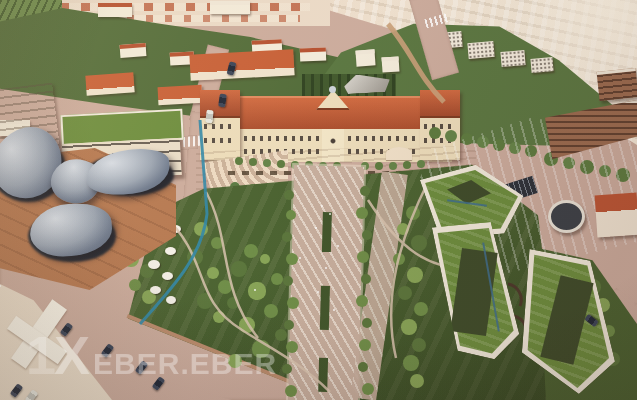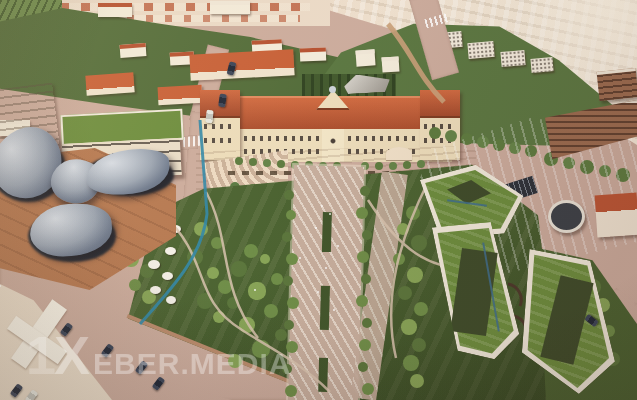--- a/index.html
+++ b/index.html
@@ -354,16 +354,16 @@
   <div class="abs car white" style="left:206px;top:110px;transform:rotate(6deg);"></div>
   <div class="abs car" style="left:228px;top:62px;transform:rotate(14deg);"></div>
   <div class="abs car" style="left:588px;top:314px;transform:rotate(-52deg);"></div>
 
   <div class="abs light"></div>
   <div class="abs vignette"></div>
 
   <div class="abs watermark">
     <span class="wm-prefix">1</span>
     <span class="wm-x">X</span>
-    <span class="wm-text">EBER.MEDIA</span>
+    <span class="wm-text">EBER.EBER</span>
   </div>
 
 </div>
 
 </body></html>

